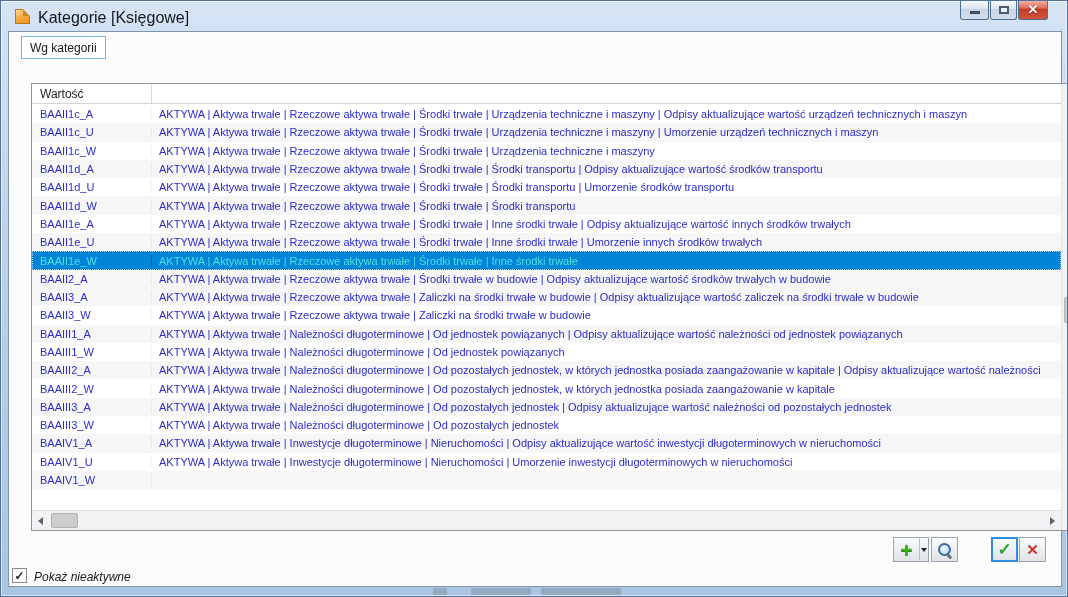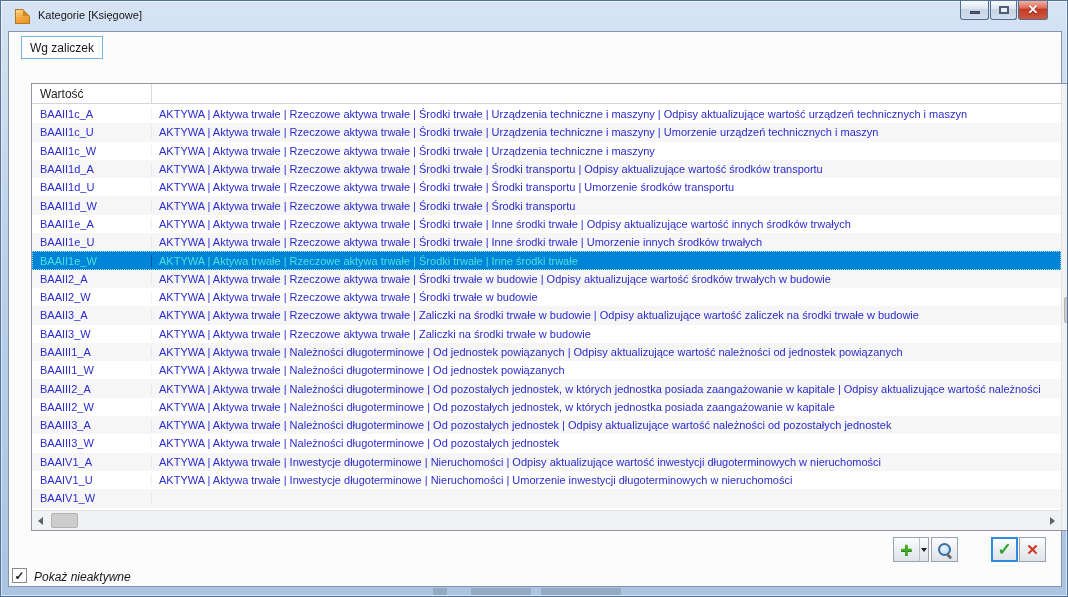--- a/index.html
+++ b/index.html
@@ -12,21 +12,21 @@
     box-shadow:inset 0 0 0 1px rgba(255,255,255,.55);
   }
   
   .titlebar{position:absolute;top:0;left:0;right:0;height:30px;}
   .doc-icon{position:absolute;left:14px;top:8px;width:15px;height:15px;
     background:linear-gradient(160deg,#fcd98d,#f2a73b 55%,#e8941f);
     border:1px solid #b5791f;}
   .doc-icon::after{content:"";position:absolute;top:-1px;right:-1px;width:0;height:0;
     border-style:solid;border-width:0 7px 7px 0;
     border-color:#d9e6f5 #d9e6f5 #c98a28 #c98a28;}
-  .title-text{position:absolute;left:37px;top:8px;font-size:11px;color:#15181c;}
+  .title-text{position:absolute;left:37px;top:8px;font-size:16px;color:#15181c;}
   .winbtns{position:absolute;right:19px;top:0;display:flex;}
   .winbtn{height:19px;border:1px solid #51708f;border-top:none;
     border-radius:0 0 3px 3px;margin-left:1px;position:relative;
     background:linear-gradient(#f7fafd,#dbe4ef 45%,#c6d4e4 46%,#d3deeb);}
   .winbtn.min{width:29px;}
   .winbtn.max{width:27px;}
   .winbtn.close{width:30px;background:linear-gradient(#f2b0a4,#de6a55 40%,#c23a24 45%,#d2583f);}
   .glyph-min{position:absolute;left:9px;bottom:5px;width:10px;height:3px;background:#4e5c6d;border:1px solid #39465a;}
   .glyph-max{position:absolute;left:8px;top:5px;width:10px;height:8px;border:2px solid #4e5c6d;background:#e9eff6;}
   .glyph-close{position:absolute;left:0;top:1px;width:100%;text-align:center;
@@ -107,21 +107,21 @@
           <div class="glyph-max"></div>
         </div>
       <div class="winbtn close">
           <div class="glyph-close">✕</div>
         </div>
     </div>
   </div>
 
   <div class="client"></div>
 
-  <div class="tab">Wg zaliczek</div>
+  <div class="tab">Wg kategorii</div>
   <div class="section-label">Księgowe</div>
 
   <div class="grid">
     <div class="grid-header">
       <div class="hcell-v">Wartość</div>
       <div class="hcell-n">Nazwa</div>
     </div>
 
     <div class="grid-rows">
         <div class="row">
@@ -157,24 +157,20 @@
     <div class="cell-n">AKTYWA | Aktywa trwałe | Rzeczowe aktywa trwałe | Środki trwałe | Inne środki trwałe | Umorzenie innych środków trwałych</div>
   </div>
         <div class="row selected">
     <div class="cell-v">BAAII1e_W</div>
     <div class="cell-n">AKTYWA | Aktywa trwałe | Rzeczowe aktywa trwałe | Środki trwałe | Inne środki trwałe</div>
   </div>
         <div class="row alt">
     <div class="cell-v">BAAII2_A</div>
     <div class="cell-n">AKTYWA | Aktywa trwałe | Rzeczowe aktywa trwałe | Środki trwałe w budowie | Odpisy aktualizujące wartość środków trwałych w budowie</div>
   </div>
-        <div class="row">
-    <div class="cell-v">BAAII2_W</div>
-    <div class="cell-n">AKTYWA | Aktywa trwałe | Rzeczowe aktywa trwałe | Środki trwałe w budowie</div>
-  </div>
         <div class="row alt">
     <div class="cell-v">BAAII3_A</div>
     <div class="cell-n">AKTYWA | Aktywa trwałe | Rzeczowe aktywa trwałe | Zaliczki na środki trwałe w budowie | Odpisy aktualizujące wartość zaliczek na środki trwałe w budowie</div>
   </div>
         <div class="row">
     <div class="cell-v">BAAII3_W</div>
     <div class="cell-n">AKTYWA | Aktywa trwałe | Rzeczowe aktywa trwałe | Zaliczki na środki trwałe w budowie</div>
   </div>
         <div class="row alt">
     <div class="cell-v">BAAIII1_A</div>

